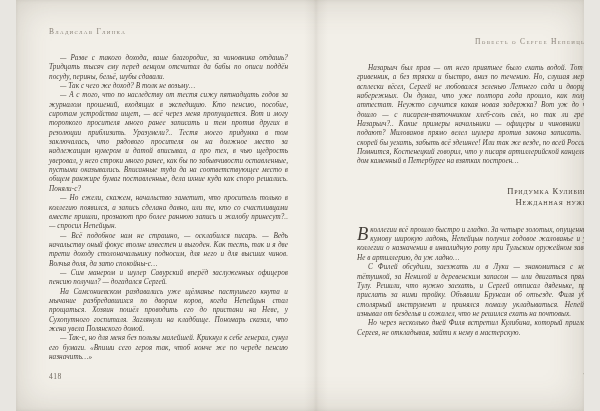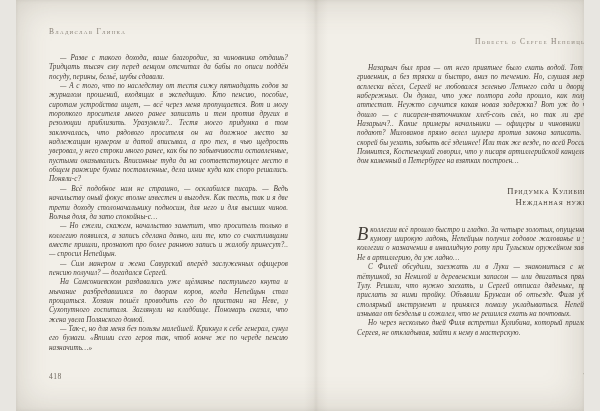--- a/index.html
+++ b/index.html
@@ -76,24 +76,25 @@
 </style>
 </head>
 <body>
 
 <div class="spread">
 
   <div class="page page-left">
     <div class="running-header">Владислав Глинка</div>
     <div class="body-text">
       <p>— Разве с такого дохода, ваше благородие, за чиновника отдашь? Тридцать тысяч ему перед венцом отсчитал да бабы по описи поддён посуду, перины, бельё, шубы сдавали.</p>
+      <p>— Так с чего же доход? В толк не возьму…</p>
       <p>— А с того, что по наследству от тестя сижу пятнадцать годов за журналом прошений, входящих в экспедицию. Кто пенсию, пособие, сиротам устройства ищет, — всё через меня пропущается. Вот и могу торопкого просителя много ранее записать и тем против других в резолюции приблизить. Уразумели?.. Тестя моего придумка в том заключалась, что рядового просителя он на должное место за надлежащим нумером и датой вписывал, а про тех, в чью щедрость уверовал, у него строки много ранее, как бы по забывчивости оставленные, пустыми оказывались. Вписанные туда да на соответствующее место в общем ранжире бумаг поставленные, дела ихние куда как споро решались. Поняли-с?</p>
+      <p>— Но ежели, скажем, начальство заметит, что проситель только в коллегию появился, а запись сделана давно, или те, кто со счастливцами вместе пришли, прознают про более раннюю запись и жалобу принесут?.. — спросил Непейцын.</p>
       <p>— Всё подобное нам не страшно, — осклабился писарь. — Ведь начальству оный фокус вполне известен и выгоден. Как тесть, так и я две трети доходу столоначальнику подносим, для него и для высших чинов. Волчья доля, да зато спокойны-с…</p>
-      <p>— Но ежели, скажем, начальство заметит, что проситель только в коллегию появился, а запись сделана давно, или те, кто со счастливцами вместе пришли, прознают про более раннюю запись и жалобу принесут?.. — спросил Непейцын.</p>
-      <p>— Сим манером и жена Савурский вперёд заслуженных офицеров пенсию получил? — догадался Сергей.</p>
+      <p>— Сим манером и шулер Савурский вперёд заслуженных офицеров пенсию получил? — догадался Сергей.</p>
       <p>На Самсониевском раздавались уже щёлканье пастушьего кнута и мычание разбредавшихся по дворам коров, когда Непейцын стал прощаться. Хозяин пошёл проводить его до пристани на Неве, у Сухопутного госпиталя. Заглянули на кладбище. Пономарь сказал, что жена увела Полянского домой.</p>
       <p>— Так-с, но для меня без пользы малейшей. Крикнул к себе генерал, сунул его бумаги. «Впиши сего героя так, чтоб нонче же по череде пенсию назначить…»</p>
     </div>
     <div class="page-number left">418</div>
   </div>
 
   <div class="page page-right">
     <div class="running-header right">Повесть о Сергее Непейцыне</div>
     <div class="body-text">
       <p>Назарьич был прав — от него приятнее было ехать водой. Тот же гривенник, а без тряски и быстро, вниз по течению. Но, слушая мерные всплески вёсел, Сергей не любовался зеленью Летнего сада и дворцами набережных. Он думал, что уже полтора года прошло, как получил аттестат. Неужто случится какая новая задержка? Вот уж до чего дошло — с писарем-взяточником хлеб-соль свёл, но так ли грешен Назарьич?.. Какие примеры начальники — офицеры и чиновники ему подают? Милованов прямо велел шулера против закона записать. Ох, скорей бы уехать, забыть всё здешнее! Или так же везде, по всей России?.. Помнится, Костенецкий говорил, что у писаря артиллерийской канцелярии дом каменный в Петербурге на взятках построен…</p>

